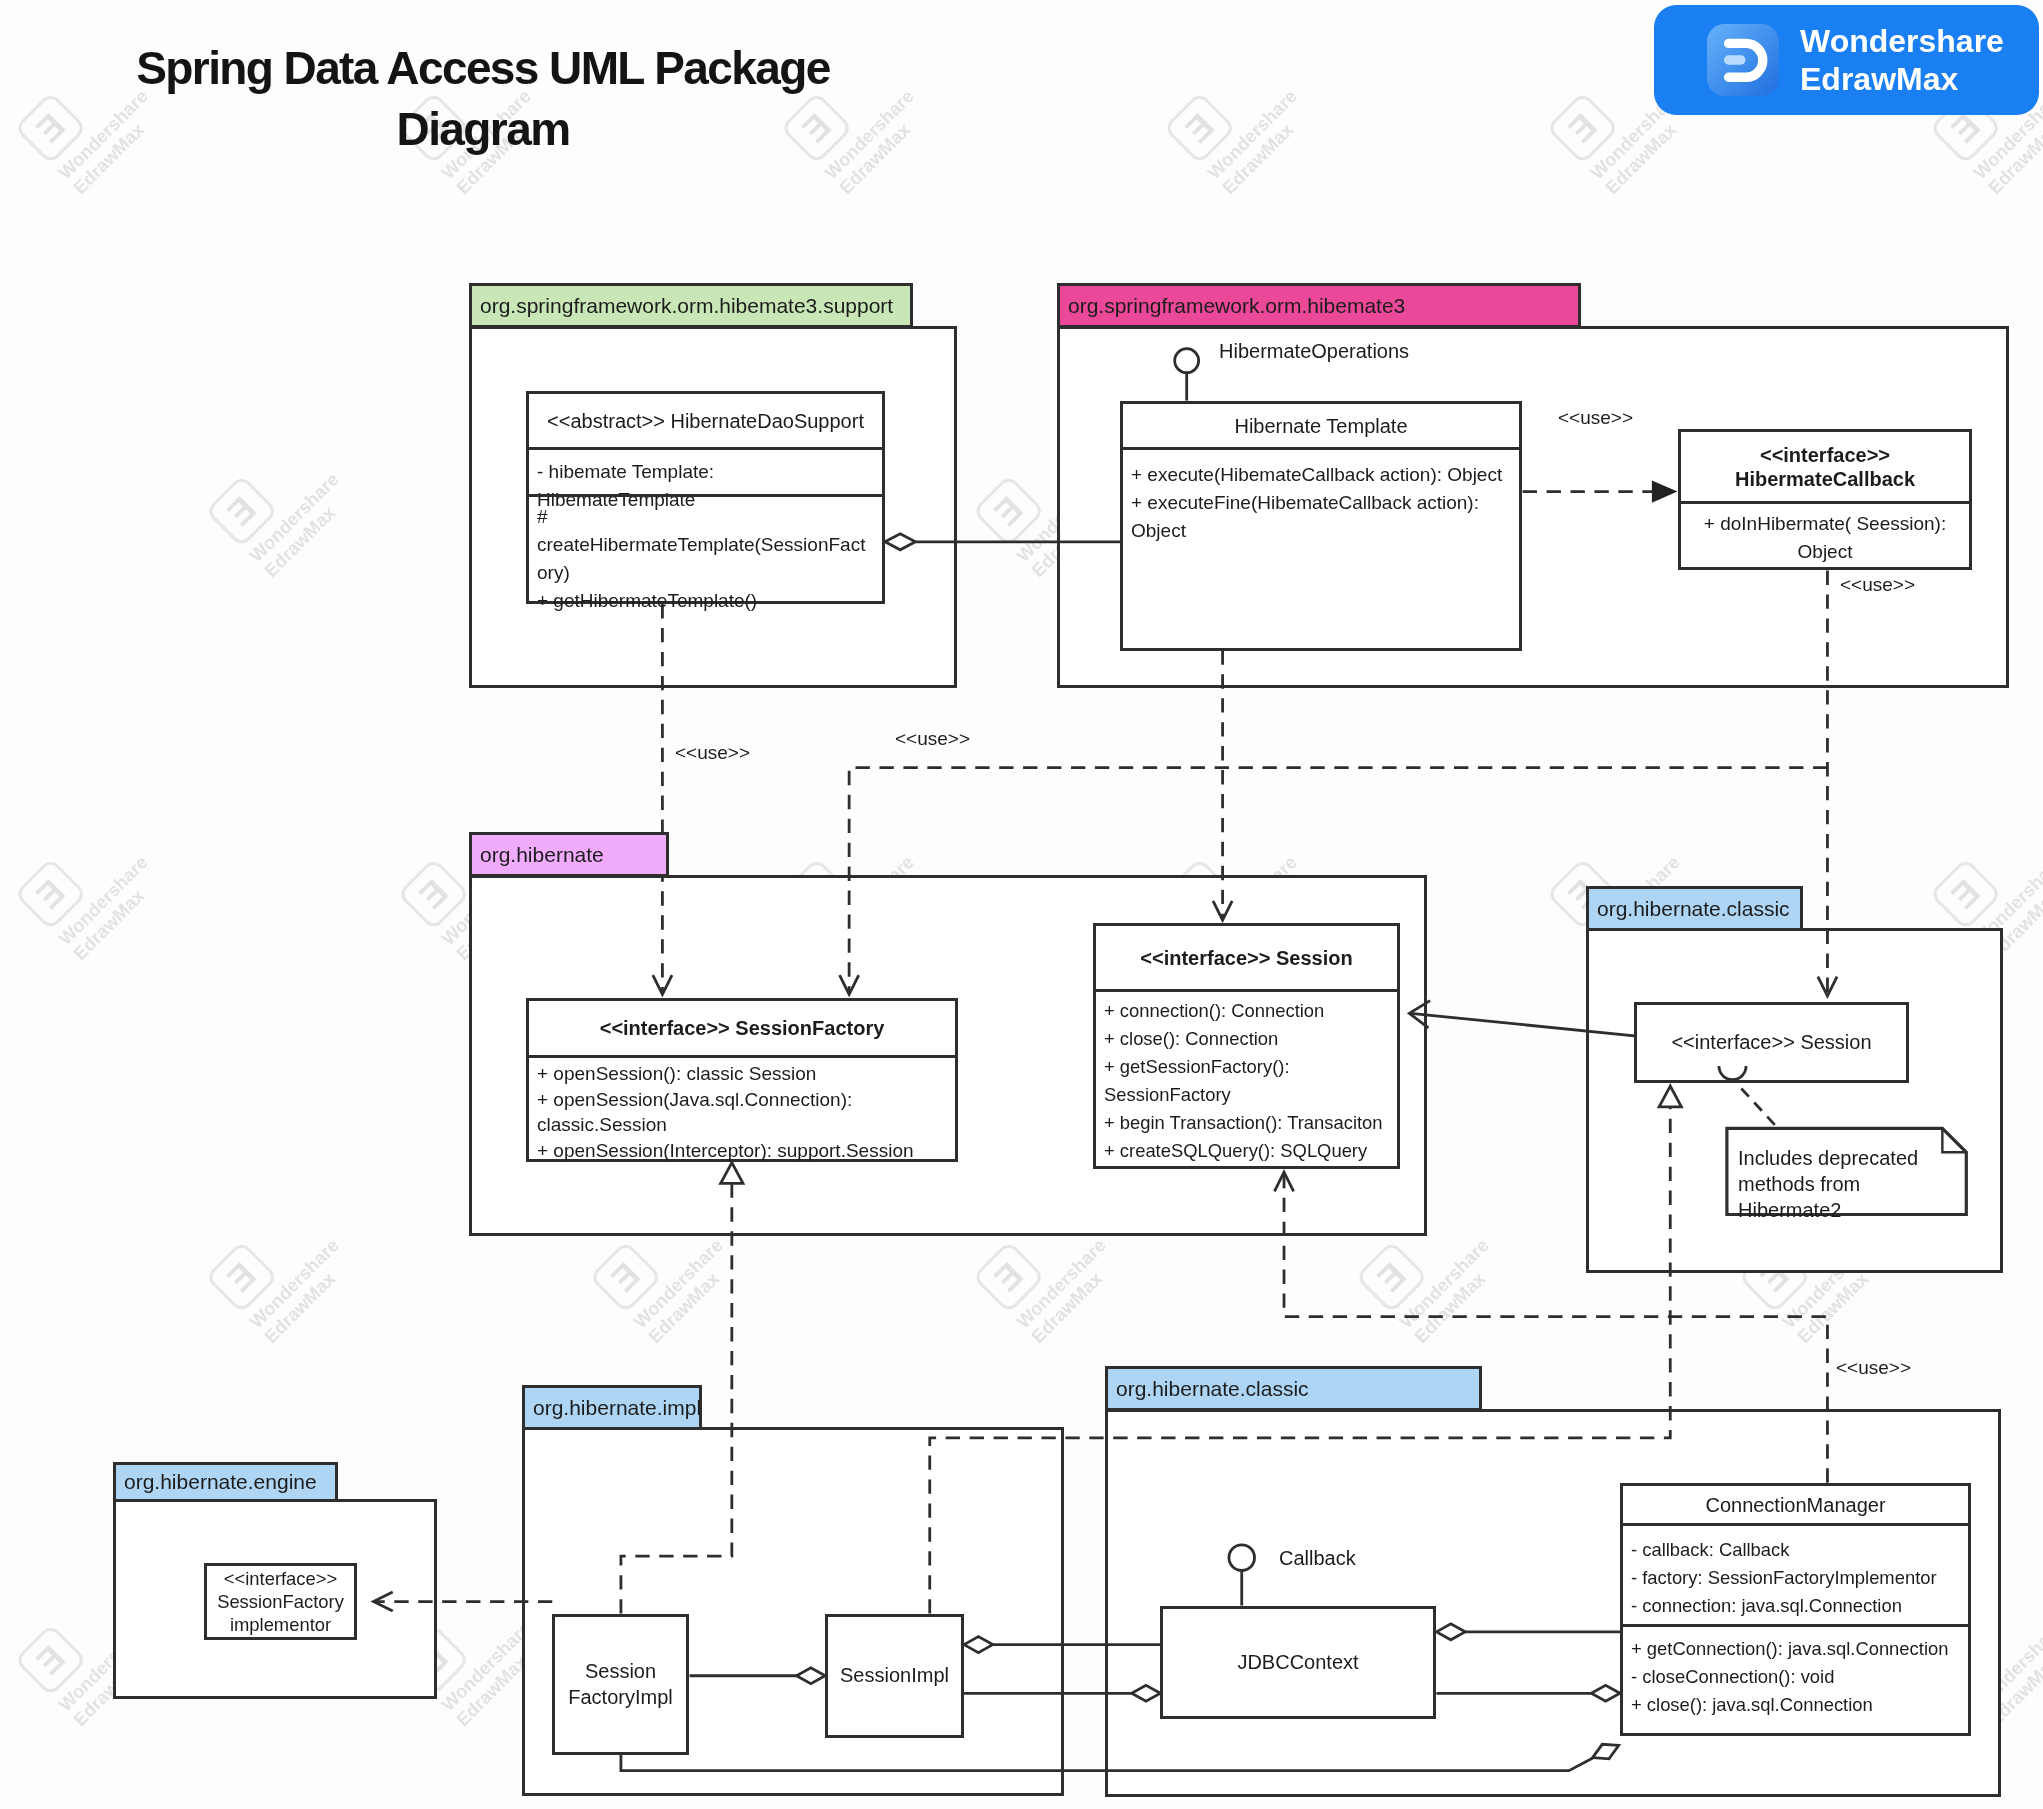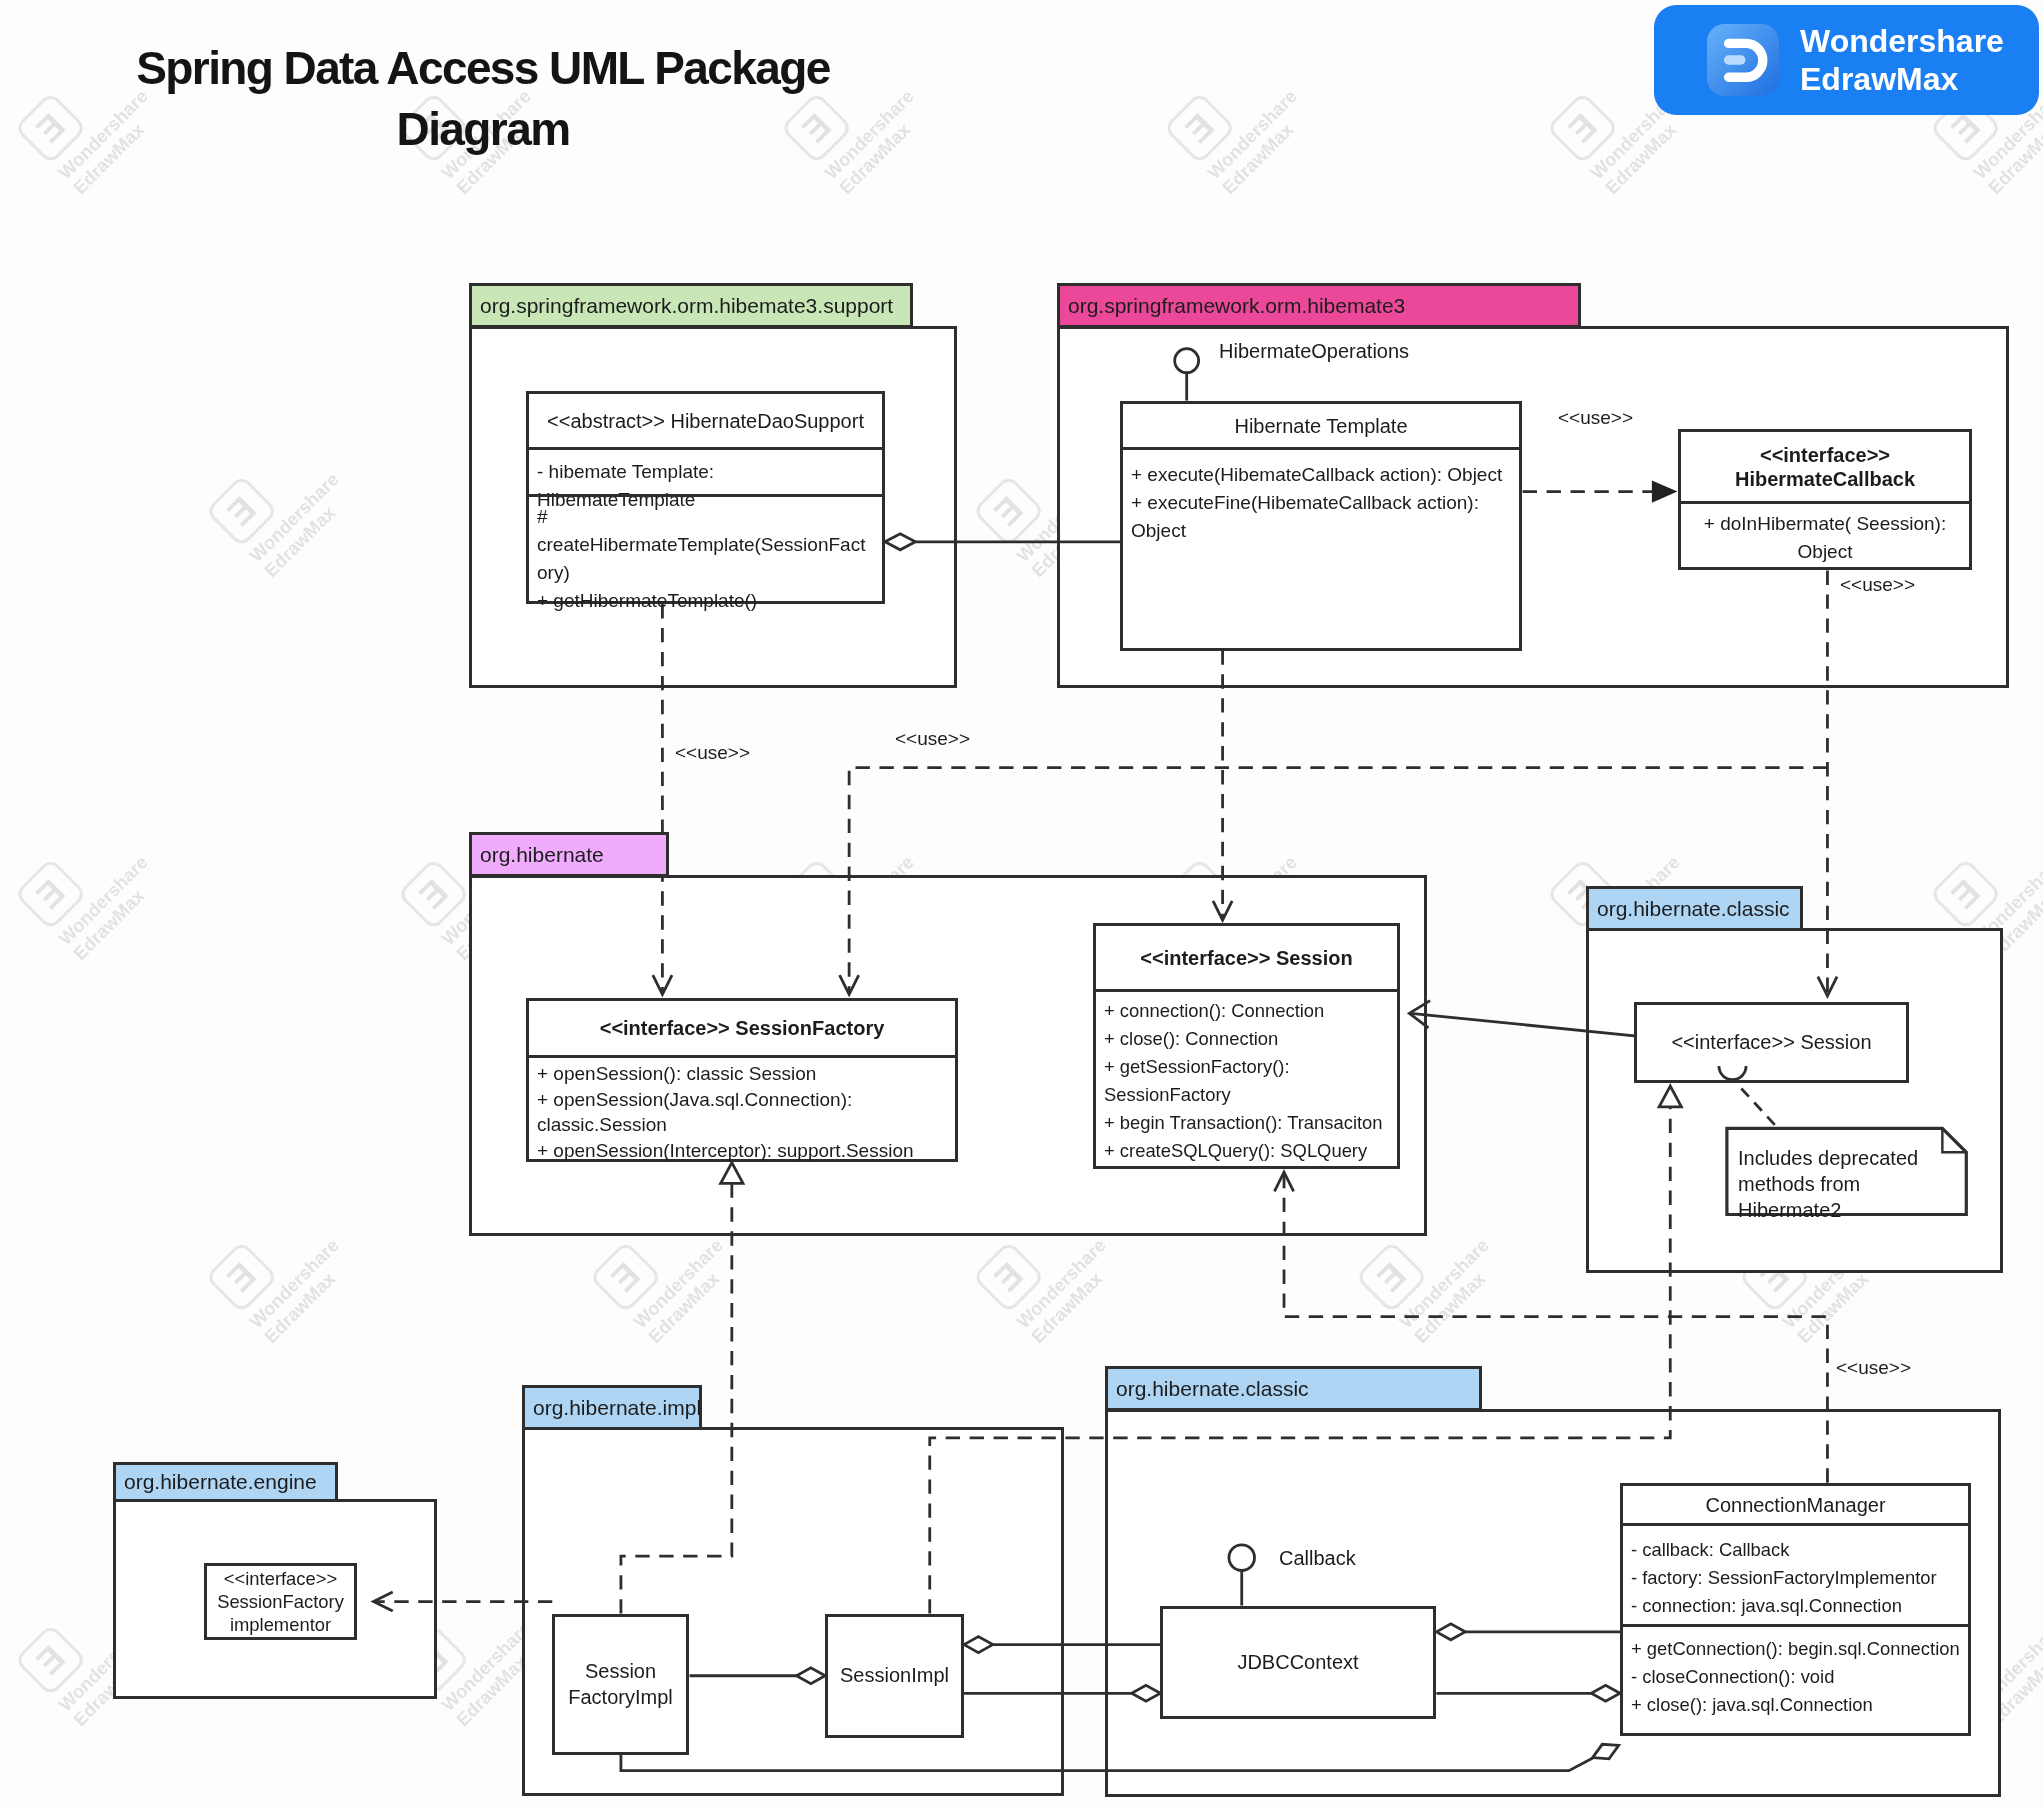--- a/index.html
+++ b/index.html
@@ -359,21 +359,21 @@
   <div class="cls-single" style="left:1160px;top:1606px;width:276px;height:113px;">JDBCContext</div>
 
   <div class="cls f23" style="left:1620px;top:1483px;width:351px;height:253px;">
     <div class="cls-title" style="height:37px;">ConnectionManager</div>
     <div class="cls-sec" style="flex:none;height:101px;padding-top:9.6px;">
       <div class="ln">- callback: Callback</div>
       <div class="ln">- factory: SessionFactoryImplementor</div>
       <div class="ln">- connection: java.sql.Connection</div>
     </div>
     <div class="cls-sec" style="padding-top:8px;">
-      <div class="ln">+ getConnection(): begin.sql.Connection</div>
+      <div class="ln">+ getConnection(): java.sql.Connection</div>
       <div class="ln">- closeConnection(): void</div>
       <div class="ln">+ close(): java.sql.Connection</div>
     </div>
   </div>
 
   <div class="notetext" style="left:1730px;top:1140px;width:233px;">Includes deprecated methods from Hibermate2</div>
 
   <svg class="topmost" width="2043" height="1809" viewBox="0 0 2560 2267" style="pointer-events:none;">
     <path d="M2154,1336 A17,17 0 1,0 2188,1336" fill="none" stroke="#2e2e2e" stroke-width="3.5"></path>
   </svg>

